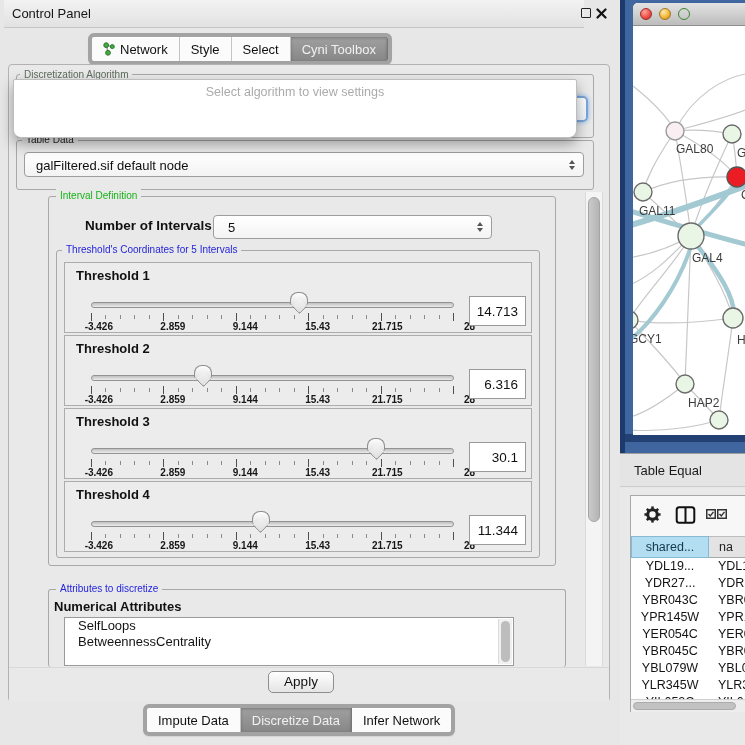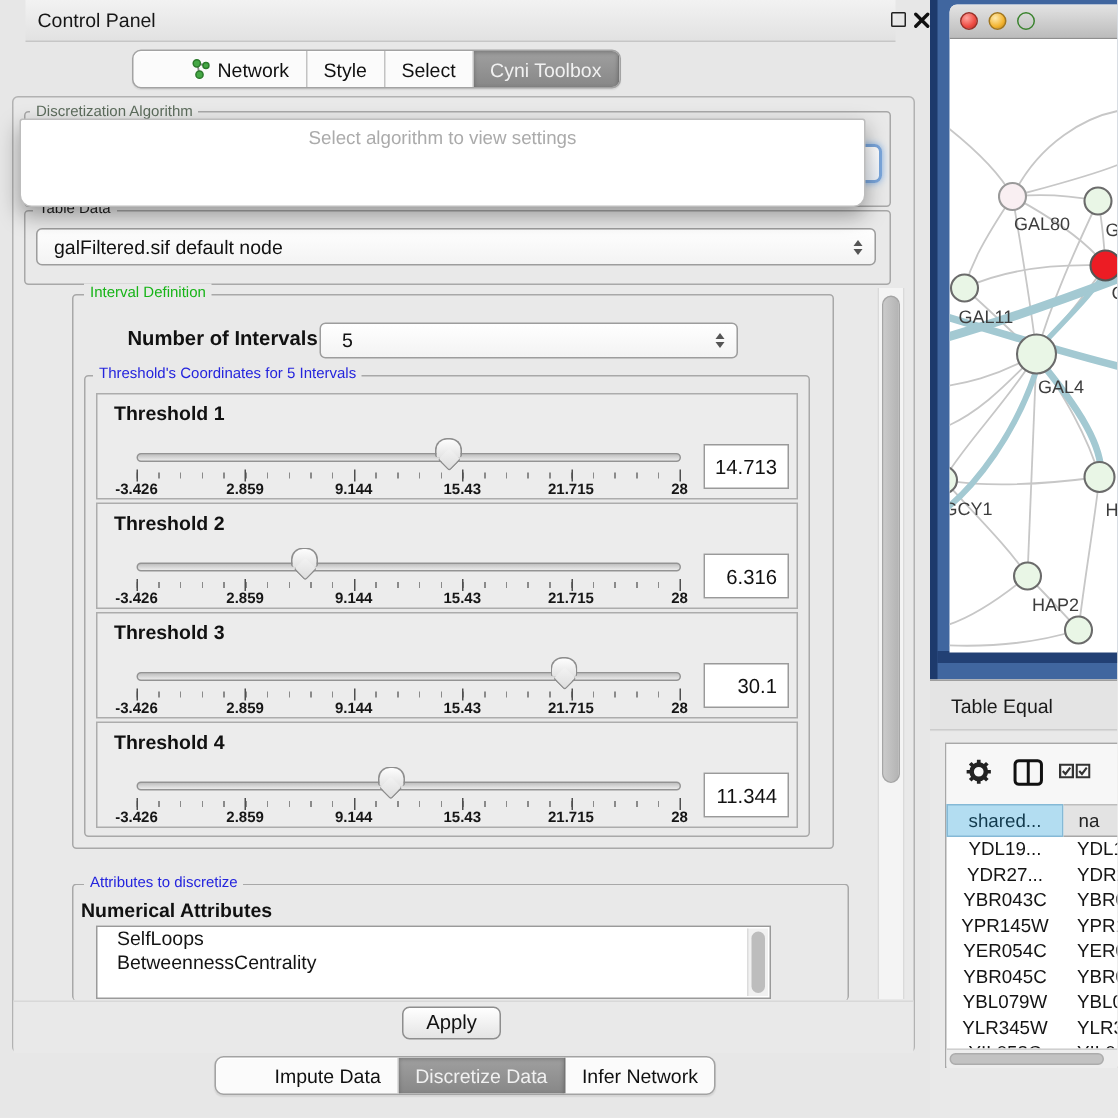--- a/index.html
+++ b/index.html
@@ -1,27 +1,27 @@
 <!DOCTYPE html>
 <html><head>
 <meta charset="utf-8">
 <style>
   html,body{margin:0;padding:0;background:#e7e7e7;}
   #root{position:relative;width:745px;height:745px;overflow:hidden;
         font-family:"Liberation Sans",sans-serif;background:#e7e7e7;}
   .abs{position:absolute;}
   
-  .titlebar{left:17px;top:0;width:580px;height:27px;background:linear-gradient(#f2f2f2,#e2e2e2);
+  .titlebar{left:4px;top:0;width:580px;height:27px;background:linear-gradient(#f2f2f2,#e2e2e2);
             border-bottom:1px solid #c6c6c6;}
   .titlebar .t{position:absolute;left:8px;top:6px;font-size:13px;color:#161616;}
   .winbtn-sq{position:absolute;left:577px;top:8px;width:8px;height:8px;border:1.6px solid #222;border-radius:1px;}
   .winbtn-x{position:absolute;left:592px;top:8px;width:11px;height:11px;}
   
-  .segmented{display:flex;height:24px;border:1px solid #a3a3a3;border-radius:6px;background:#fbfbfb;
-             overflow:hidden;box-shadow:inset 0 1px 0 #fff,0 1px 1px rgba(0,0,0,.08);padding-left:28px;}
+  .segmented{display:flex;height:24px;border:4px solid #a3a3a3;border-radius:6px;background:#fbfbfb;
+             overflow:hidden;box-shadow:inset 0 1px 0 #fff,0 1px 1px rgba(0,0,0,.08);}
   .seg{display:flex;align-items:center;gap:5px;padding:0 11px;font-size:13px;color:#101010;
        border-right:1px solid #c3c3c3;white-space:nowrap;}
   .seg:last-child{border-right:none;}
   .seg.active{background:linear-gradient(#a0a0a0,#878787);color:#f1f1f1;
               border-right:1px solid #757575;box-shadow:inset 0 1px 3px rgba(0,0,0,.25);}
   .seg.active+.seg{border-left:0;}
   
   .content-panel{left:8px;top:64px;width:602px;height:638px;border:1px solid #b2b2b2;
                  border-radius:4px;background:#e9e9e9;box-sizing:border-box;}
   .group{border:1px solid #a8a8a8;border-radius:3px;}
@@ -58,21 +58,21 @@
              background:linear-gradient(#c0c0c0,#ebebeb);border:1px solid #939393;border-radius:3px;box-sizing:border-box;}
   .thr-handle{position:absolute;top:29px;width:18px;height:13px;background:linear-gradient(#fdfdfd,#e3e3e3);
               border:1px solid #8d8d8d;border-bottom:none;border-radius:8px 8px 2px 2px;z-index:3;box-sizing:border-box;}
   .thr-handle::after{content:"";position:absolute;left:2.6px;top:7.5px;width:10px;height:10px;
               background:linear-gradient(135deg,#f3f3f3,#dedede);border-right:1px solid #8d8d8d;
               border-bottom:1px solid #8d8d8d;transform:rotate(45deg);border-radius:2px;}
   .thr-ruler{position:absolute;left:26px;top:50px;width:363px;height:20px;
              background-image:repeating-linear-gradient(to right,#8a8a8a 0 1px,transparent 1px 14.48px);
              background-size:363px 4px;background-position:0 2px;background-repeat:no-repeat;}
   .thr-major{position:absolute;top:0;width:1px;height:8px;background:#4f4f4f;}
-  .thr-ticklabel{position:absolute;top:8px;width:44px;text-align:center;font-size:10px;font-weight:bold;color:#161616;}
+  .thr-ticklabel{position:absolute;top:8px;width:44px;text-align:right;font-size:10px;font-weight:bold;color:#161616;}
   .thr-value{position:absolute;left:404px;top:33px;width:57px;height:30px;background:#fff;
              border:1px solid #9a9a9a;font-size:13.5px;color:#111;text-align:right;
              padding:7px 7px 0 0;box-sizing:border-box;}
   
   #attr-list{left:64px;top:617px;width:450px;height:49px;background:#fff;border:1px solid #9a9a9a;
              overflow:hidden;box-sizing:border-box;}
   .attr-item{font-size:13px;color:#141414;line-height:16px;padding-left:13px;white-space:nowrap;}
   .attr-scroll{position:absolute;right:1px;top:1px;width:13px;height:45px;background:#f1f1f1;border-left:1px solid #dcdcdc;}
   .attr-thumb{position:absolute;left:1.5px;top:2px;width:9px;height:41px;background:#bdbdbd;border-radius:5px;}
   

